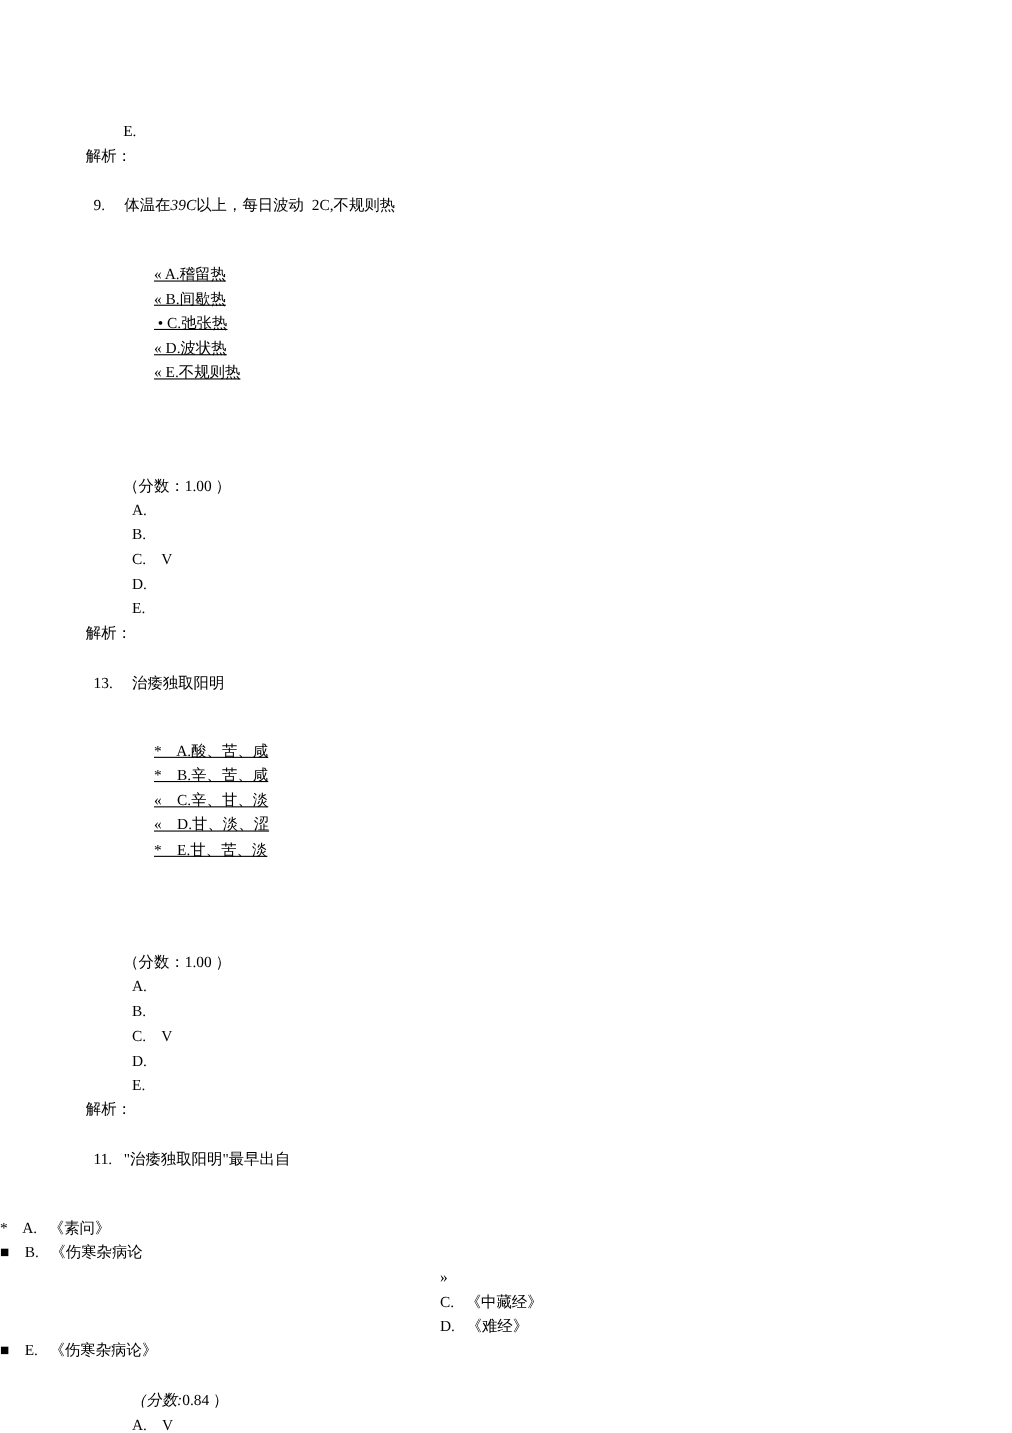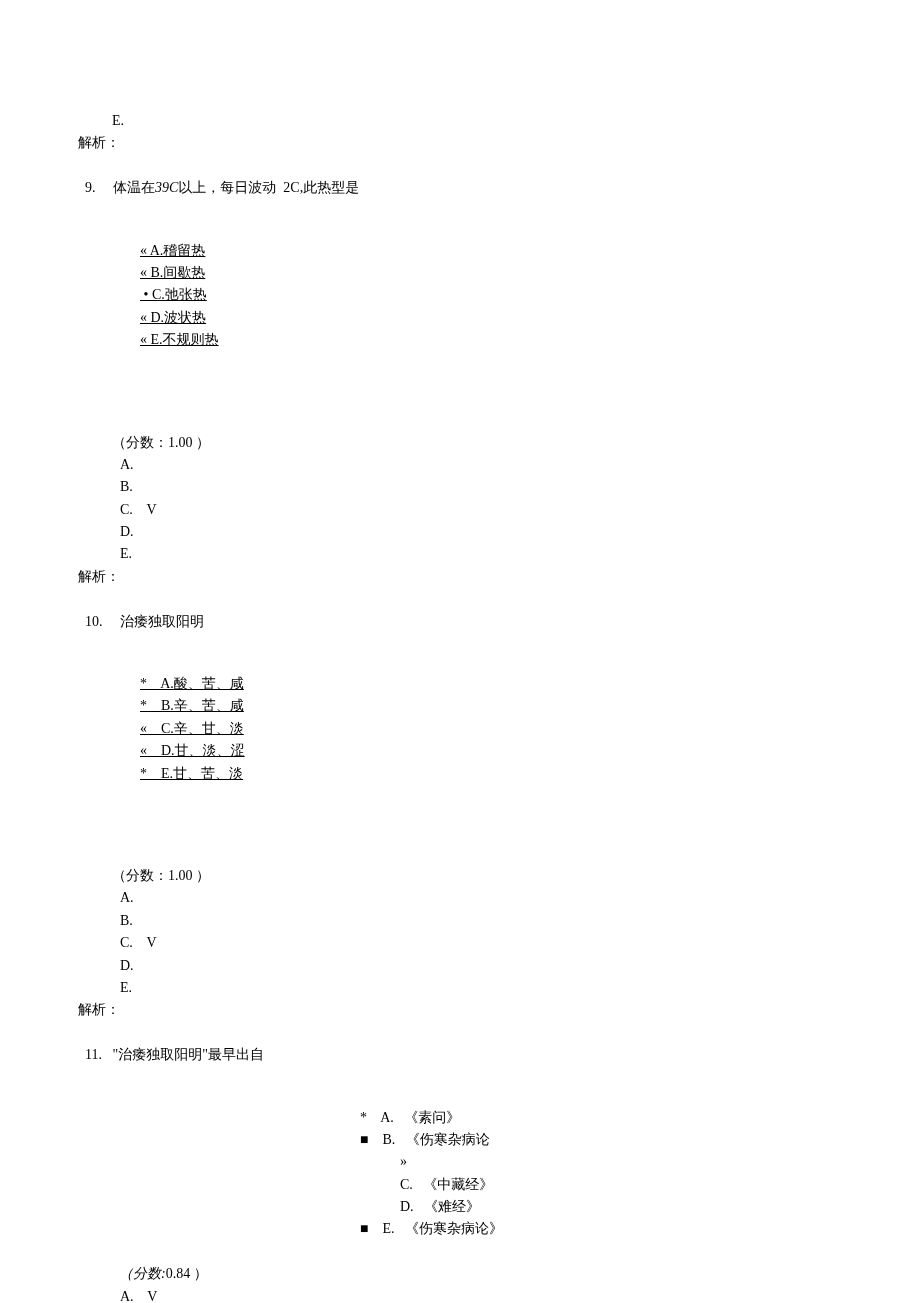--- a/index.html
+++ b/index.html
@@ -15,34 +15,34 @@
     line-height: 1.6;
     padding: 110px 0 60px 0;
   }
   .row {
     white-space: pre;
   }
   .left-90 { padding-left: 78px; }
   .left-112 { padding-left: 112px; }
   .left-120 { padding-left: 120px; }
   .left-140 { padding-left: 140px; text-decoration: underline; }
-  .left-360 { padding-left: 360px; }
+  .left-360 { }
   .left-400 { padding-left: 400px; }
   .italic { font-style: italic; text-align: right; }
   .gap-med { height: 40px; }
   .gap-xl { height: 80px; }
 </style>
 </head>
 <body>
 
 <div class="row left-112">E.</div>
 <div class="row left-90">解析：</div>
 
 <div class="row left-90">
-  <span>9.</span><span>     </span><span>体温在</span><span class="italic">39C</span><span>以上，每日波动  2C,此热型是</span>
+  <span>9.</span><span>     </span><span>体温在</span><span class="italic">39C</span><span>以上，每日波动  2C,不规则热</span>
 </div>
 
 <div class="gap-med"></div>
 
 <div class="row left-140">« A.稽留热</div>
 <div class="row left-140">« B.间歇热</div>
 <div class="row left-140"> • C.弛张热</div>
 <div class="row left-140">« D.波状热</div>
 <div class="row left-140">« E.不规则热</div>
 
@@ -50,21 +50,21 @@
 
 <div class="row left-112">（分数：1.00 ）</div>
 <div class="row left-120">A.</div>
 <div class="row left-120">B.</div>
 <div class="row left-120">C.    V</div>
 <div class="row left-120">D.</div>
 <div class="row left-120">E.</div>
 <div class="row left-90">解析：</div>
 
 <div class="row left-90">
-  <span>10.</span><span>     </span><span>治痿独取阳明</span>
+  <span>13.</span><span>     </span><span>治痿独取阳明</span>
 </div>
 
 <div class="gap-med"></div>
 
 <div class="row left-140">*    A.酸、苦、咸</div>
 <div class="row left-140">*    B.辛、苦、咸</div>
 <div class="row left-140">«    C.辛、甘、淡</div>
 <div class="row left-140">«    D.甘、淡、涩</div>
 <div class="row left-140">*    E.甘、苦、淡</div>
 

